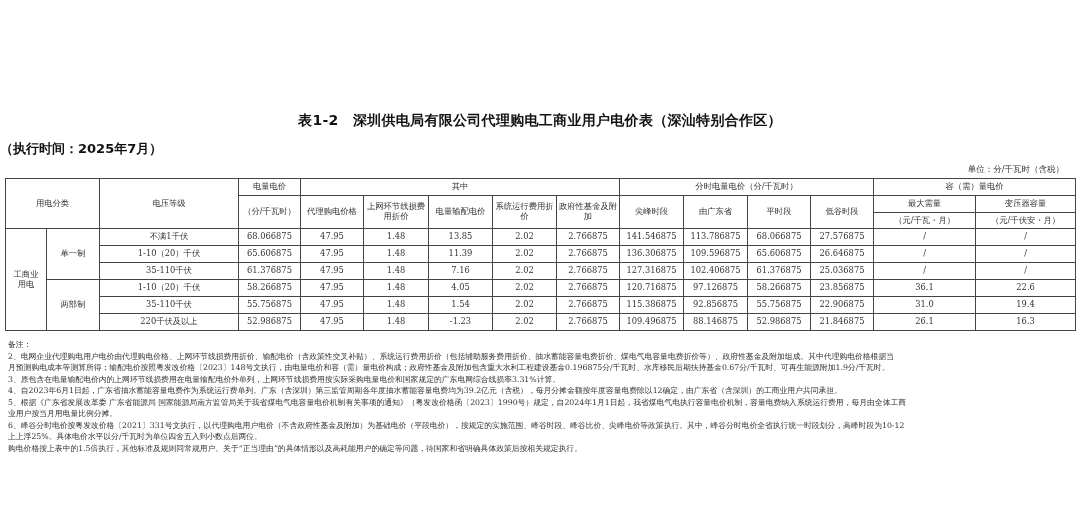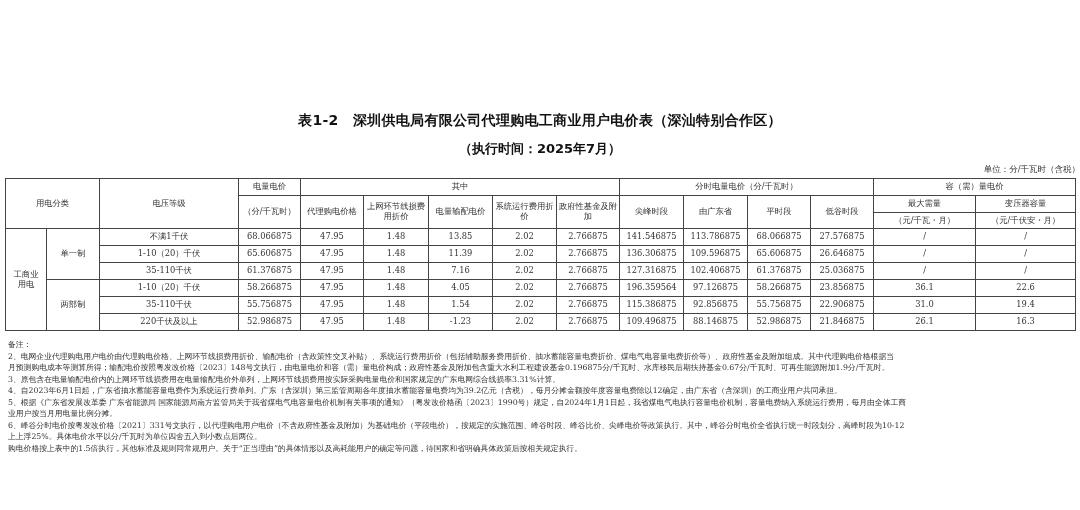--- a/index.html
+++ b/index.html
@@ -1,24 +1,24 @@
 <!DOCTYPE html>
 <html><head>
 <meta charset="utf-8">
 <style>
   html, body { margin:0; padding:0; background:#ffffff; }
   body { width:1080px; height:510px; position:relative; overflow:hidden;
          font-family:"DejaVu Serif","Liberation Serif",serif; color:#222; }
   .title { position:absolute; left:0; width:1080px; top:112px; text-align:center;
            font-family:"DejaVu Sans","Liberation Sans",sans-serif; font-weight:bold;
            font-size:14px; color:#111; letter-spacing:0.3px; }
-  .subtitle { position:absolute; left:0; width:1080px; top:140px; text-align:center;
+  .subtitle { position:absolute; left:0; width:1080px; top:140px; text-align:left;
            font-family:"DejaVu Sans","Liberation Sans",sans-serif; font-weight:bold;
            font-size:13px; color:#111; }
-  .unit { position:absolute; right:0; top:164px; font-size:8.5px; color:#333; }
+  .unit { position:absolute; right:16px; top:164px; font-size:8.5px; color:#333; }
   table.grid { position:absolute; left:5px; top:178px; border-collapse:collapse;
                table-layout:fixed; width:1070px; font-size:8.3px; }
   table.grid td { border:1px solid #444; text-align:center; vertical-align:middle;
                   padding:0; line-height:1.15; color:#333; overflow:hidden; }
   table.grid tr.h1 td { height:16px; }
   table.grid tr.h2 td { height:16px; }
   table.grid tr.h3 td { height:15px; }
   table.grid tr.dr td { height:16px; }
   .outer { border:1.5px solid #333 !important; }
   .notes { position:absolute; left:8px; top:339px; width:1066px; font-size:7.8px;
@@ -128,21 +128,21 @@
 
   <tr class="dr">
     <td rowspan="3">两部制</td>
     <td>1-10（20）千伏</td>
     <td>58.266875</td>
     <td>47.95</td>
     <td>1.48</td>
     <td>4.05</td>
     <td>2.02</td>
     <td>2.766875</td>
-    <td>196.359564</td>
+    <td>120.716875</td>
     <td>97.126875</td>
     <td>58.266875</td>
     <td>23.856875</td>
     <td>36.1</td>
     <td>22.6</td>
   </tr>
   <tr class="dr">
     <td>35-110千伏</td>
     <td>55.756875</td>
     <td>47.95</td>

